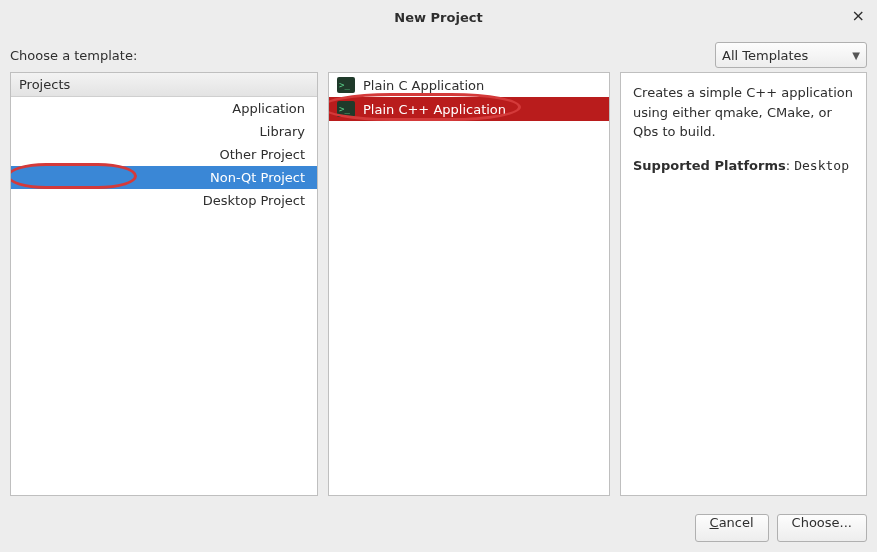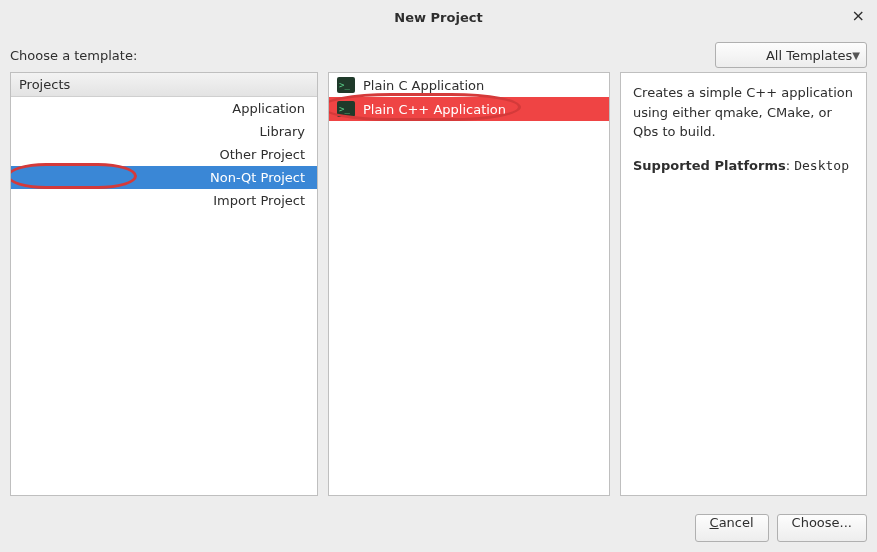--- a/index.html
+++ b/index.html
@@ -3,32 +3,32 @@
 <meta charset="utf-8">
 <style>
   * { box-sizing: border-box; margin: 0; padding: 0; }
   html, body { width: 877px; height: 552px; font-family: "DejaVu Sans", "Liberation Sans", sans-serif; font-size: 13px; color: #2e2e2e; background: #ededed; overflow: hidden; }
   .window { width: 877px; height: 552px; display: flex; flex-direction: column; background: #ededed; }
   .titlebar { height: 34px; display: flex; align-items: center; justify-content: center; position: relative; background: #ededed; }
   .titlebar .title { font-weight: bold; font-size: 13px; }
   .titlebar .close { position: absolute; right: 12px; top: 6px; font-size: 16px; cursor: pointer; }
   .toprow { display: flex; align-items: center; justify-content: space-between; padding: 8px 10px 4px 10px; }
   .toprow .label { font-size: 13px; }
-  .combo { width: 152px; height: 26px; border: 1px solid #b0b0b0; background: linear-gradient(#fdfdfd,#ededed); border-radius: 3px; display: flex; align-items: center; padding: 0 6px; justify-content: flex-end; cursor: pointer; }
+  .combo { width: 152px; height: 26px; border: 1px solid #b0b0b0; background: linear-gradient(#fdfdfd,#ededed); border-radius: 3px; display: flex; align-items: center; padding: 0 6px; justify-content: space-between; cursor: pointer; }
   .combo .arrow { font-size: 10px; color: #555; }
   .panes { display: flex; gap: 10px; padding: 0 10px 10px 10px; flex: 1; min-height: 0; }
   .col { background: #ffffff; border: 1px solid #bfbfbf; display: flex; flex-direction: column; overflow: hidden; }
   .col-left { width: 308px; }
   .col-mid { width: 282px; }
   .col-right { flex: 1; align-items: center; }
   .section-header { background: linear-gradient(#f3f3f3,#e3e3e3); border-bottom: 1px solid #cfcfcf; padding: 4px 8px; font-size: 13px; }
   .item { padding: 4px 12px; font-size: 13px; cursor: pointer; white-space: nowrap; position: relative; text-align: right; }
   .item.selected { background: #3a87d6; color: #ffffff; }
   .mid-item { display: flex; align-items: center; gap: 8px; padding: 4px 8px; cursor: pointer; position: relative; }
-  .mid-item.selected { background: #ef4444; color: #ffffff; }
+  .mid-item.selected { background: #b91c1c; color: #ffffff; }
   .icon-term { width: 18px; height: 16px; background: #1f3a2a; border-radius: 2px; display: flex; align-items: center; justify-content: flex-start; padding-left: 2px; flex-shrink: 0; }
   .icon-term::before { content: ">_"; color: #5ad18a; font-size: 9px; font-family: monospace; line-height: 1; }
   .desc { padding: 10px 12px; font-size: 13px; line-height: 1.5; }
   .desc p { margin-bottom: 14px; }
   .mono { font-family: "DejaVu Sans Mono", monospace; }
   .footer { display: flex; justify-content: flex-end; gap: 8px; padding: 8px 10px 10px 10px; }
   .btn { height: 28px; padding: 0 14px; border: 1px solid #b0b0b0; background: linear-gradient(#fdfdfd,#ededed); border-radius: 3px; font-size: 13px; cursor: pointer; display: flex; }
   .btn .ul { text-decoration: underline; }
   .circled { position: relative; }
   .circle-annot { position: absolute; border: 3px solid #d43a3a; border-radius: 50% / 50%; pointer-events: none; }
@@ -55,21 +55,21 @@
   <div class="panes">
     <div class="col col-left">
       <div class="section-header">Projects</div>
       <div class="item">Application</div>
       <div class="item">Library</div>
       <div class="item">Other Project</div>
       <div class="item selected circled">
         <span>Non-Qt Project</span>
         <span class="circle-annot circle-left"></span>
       </div>
-      <div class="item">Import Project</div>
+      <div class="item">Desktop Project</div>
     </div>
 
     <div class="col col-mid">
       <div class="mid-item">
         <span class="icon-term"></span>
         <span>Plain C Application</span>
       </div>
       <div class="mid-item selected circled">
         <span class="icon-term"></span>
         <span>Plain C++ Application</span>

